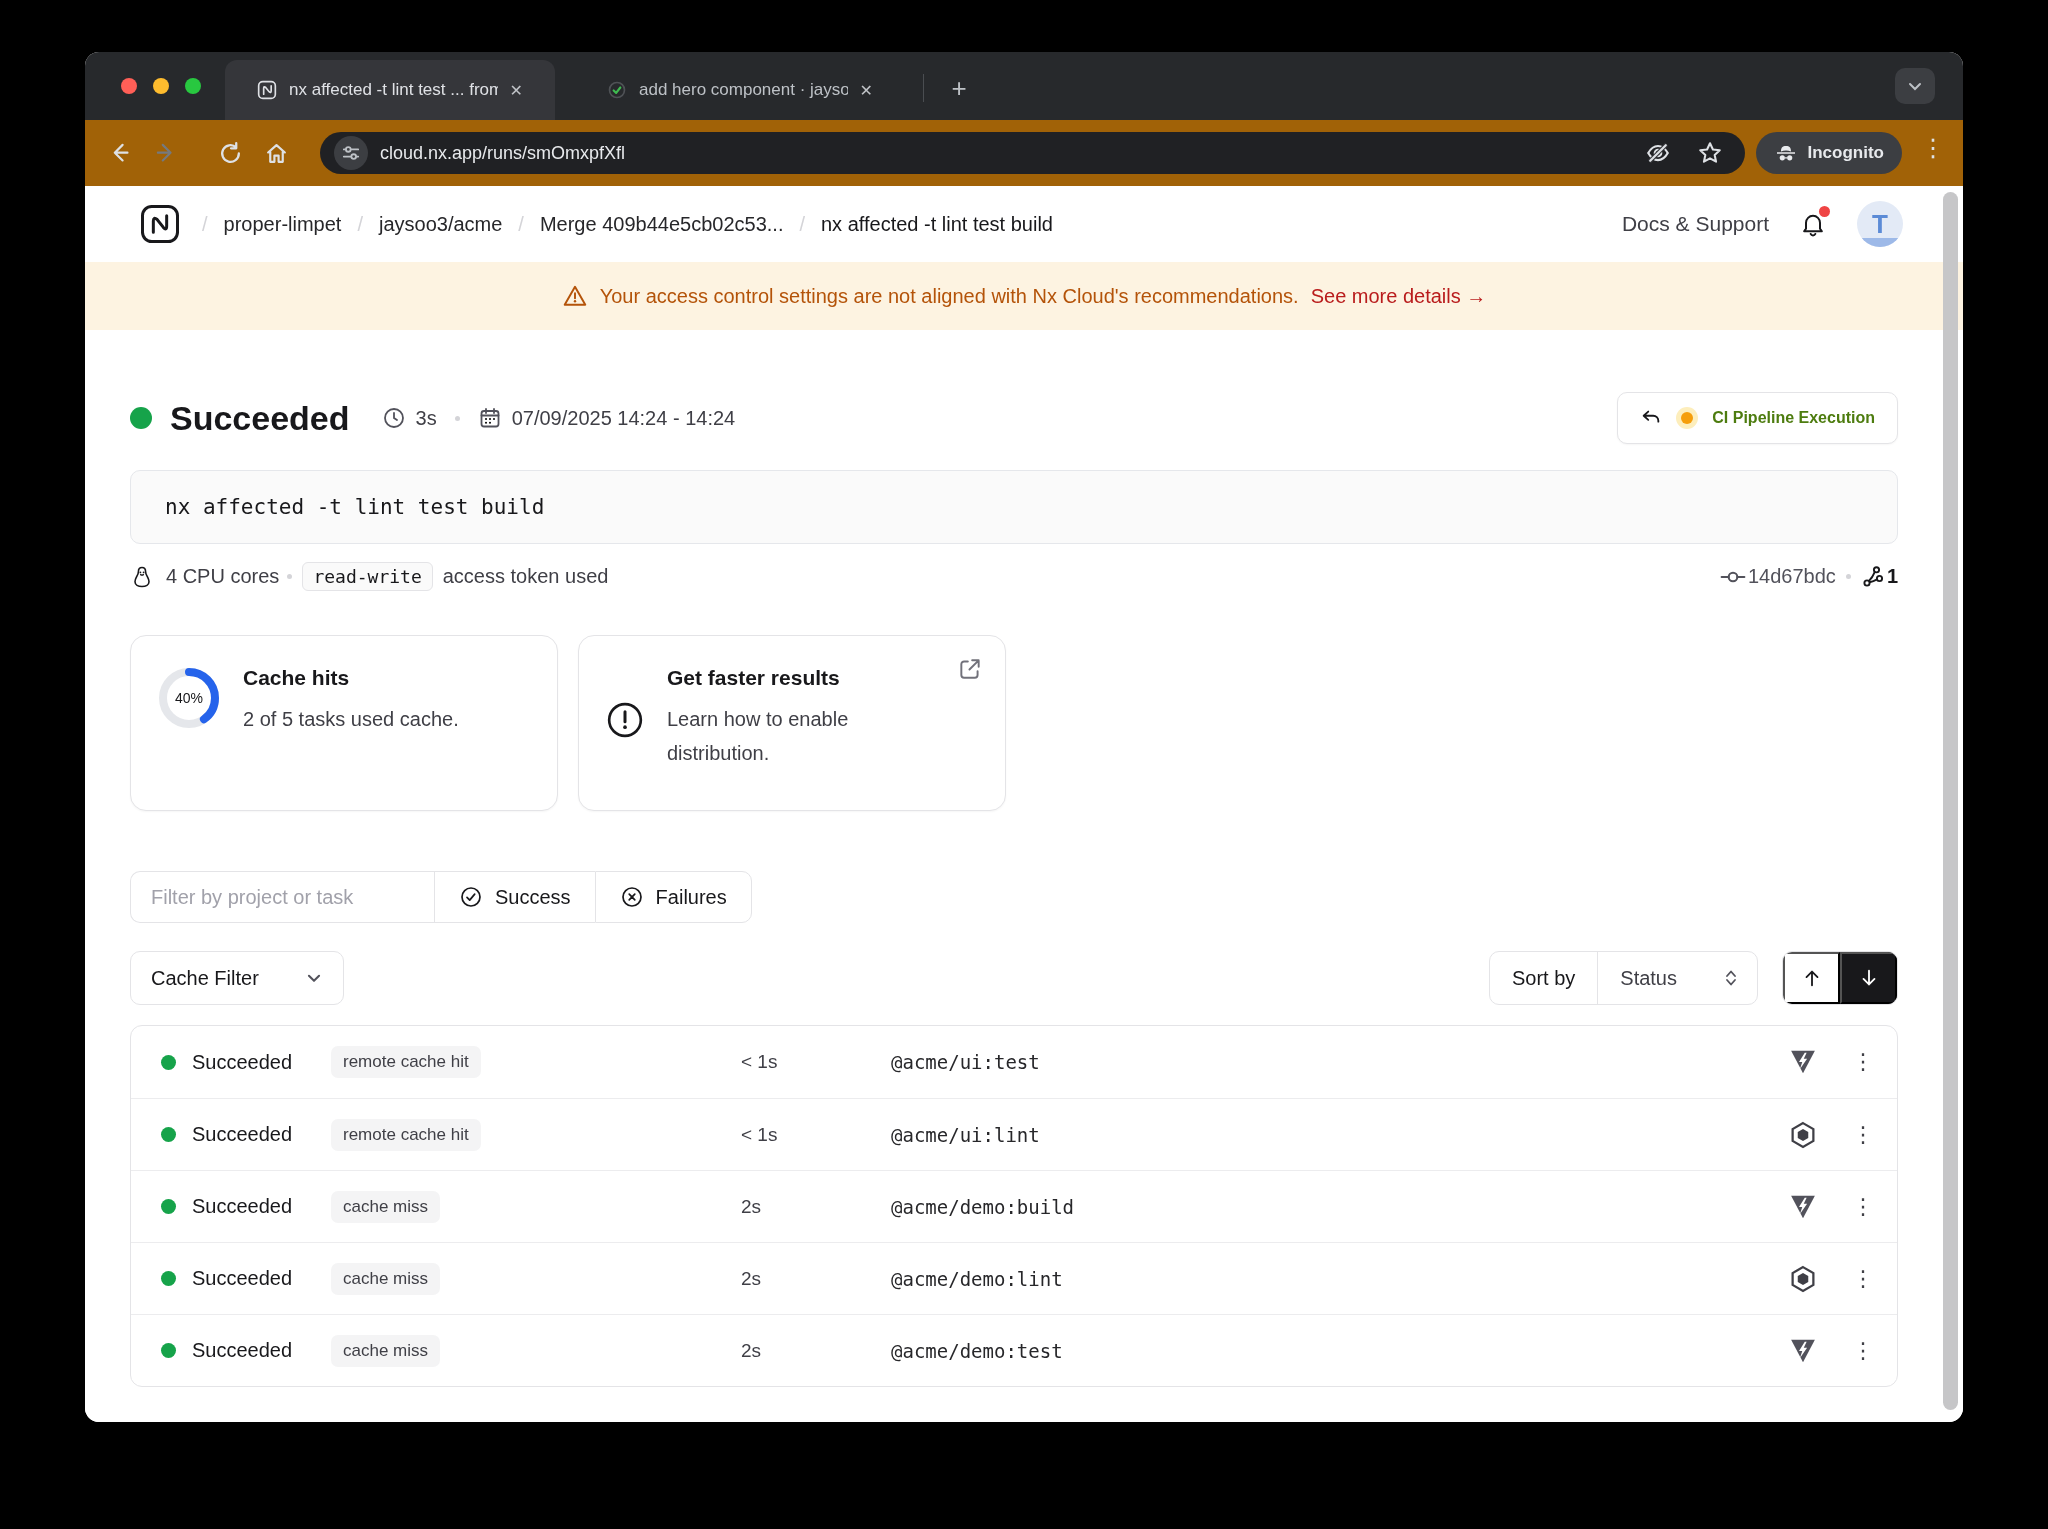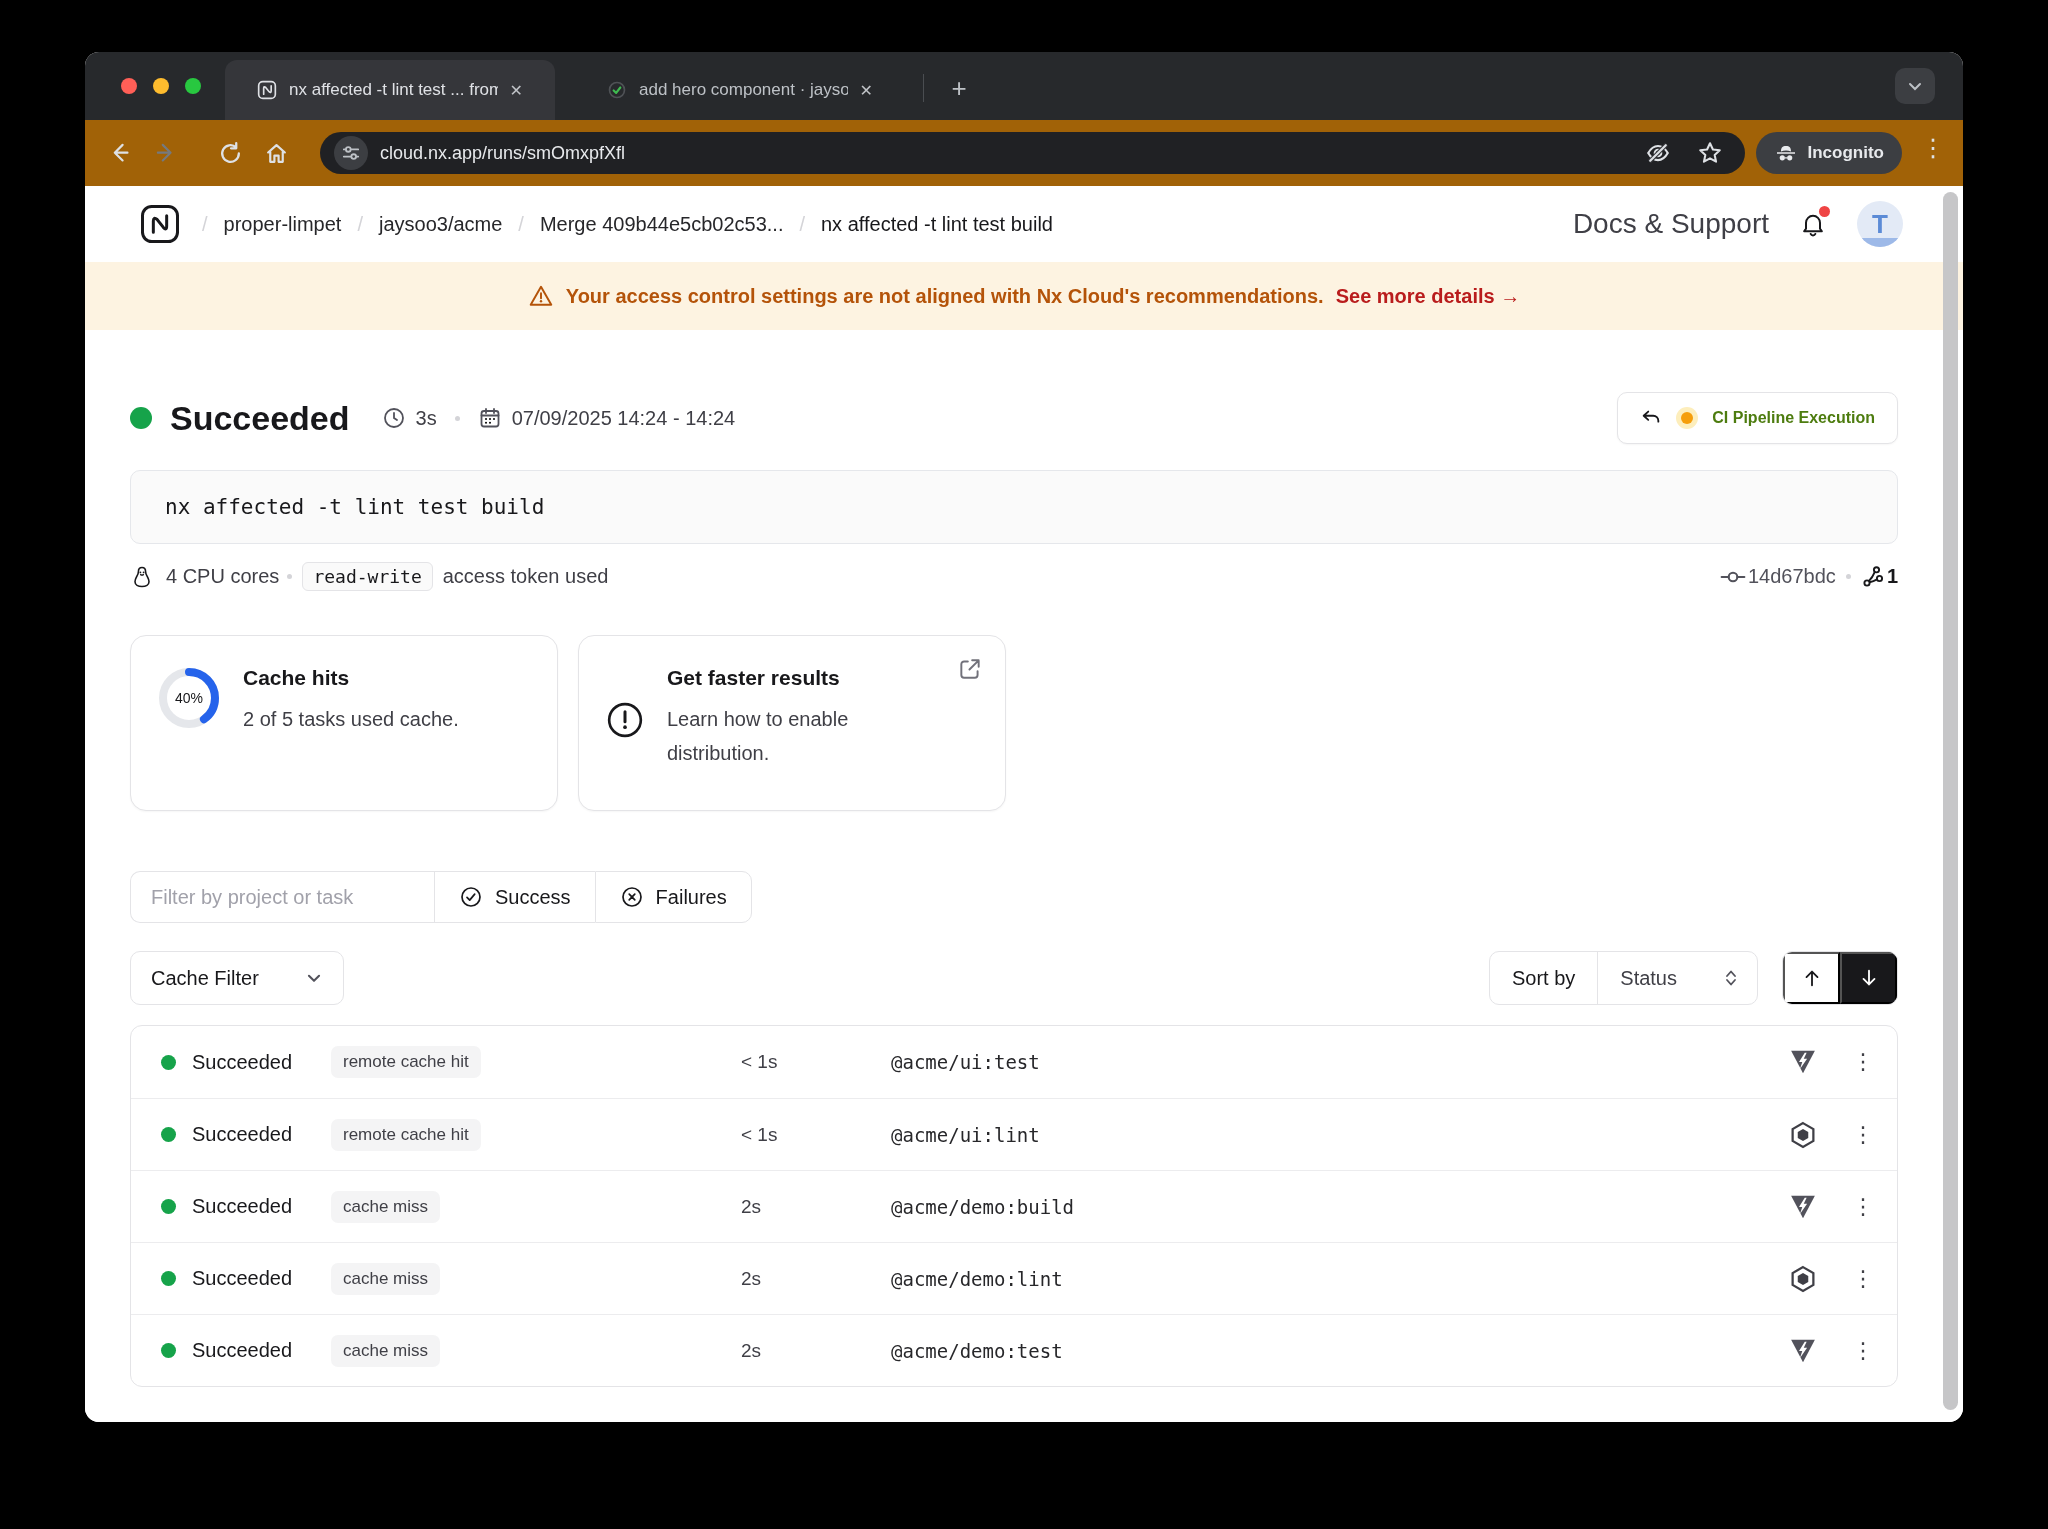--- a/index.html
+++ b/index.html
@@ -43,29 +43,29 @@
   
   .page { position:relative; flex:1; background:#fff; overflow:hidden; }
   .scroll-thumb { position:absolute; right:5px; top:6px; width:15px; height:1218px; background:#c6c6c8; border-radius:8px; z-index:50; }
 
   
   .app-header { height:76px; display:flex; align-items:center; padding:0 60px 0 55px; background:#fff; }
   .crumbs { display:flex; align-items:center; gap:16px; margin-left:22px; font-size:20px; color:#27272a; }
   .crumb-sep { color:#d4d4d8; font-size:20px; }
   .crumb-last { color:#18181b; }
   .hdr-right { margin-left:auto; display:flex; align-items:center; gap:30px; }
-  .docs-link { font-size:28px; color:#3f3f46; }
+  .docs-link { font-size:21px; color:#3f3f46; }
   .bell-wrap { position:relative; }
   .bell-dot { position:absolute; right:-3px; top:-4px; width:11px; height:11px; border-radius:50%; background:#ef4444; }
   .avatar { width:46px; height:46px; border-radius:50%; background:#e3eaf6; color:#5c8bd6; font-weight:bold;
     font-size:26px; display:flex; align-items:center; justify-content:center; overflow:hidden; position:relative; }
   .avatar::after { content:""; position:absolute; left:0; right:0; bottom:0; height:9px; background:#9db9e8; }
 
   
-  .banner { height:68px; background:#fdf3e1; display:flex; align-items:center; justify-content:center; gap:12px;font-weight:bold; }
+  .banner { height:68px; background:#fdf3e1; display:flex; align-items:center; justify-content:center; gap:12px; }
   .banner-text { color:#b45309; font-size:20px; }
   .banner-link { color:#b91c1c; font-size:20px; }
 
   
   .main { position:relative; padding:0 65px 8px 45px; }
 
   .status-row { margin-top:62px; display:flex; align-items:center; }
   .big-dot { width:22px; height:22px; border-radius:50%; background:#16a34a; flex:none; }
   .status-title { font-size:34px; font-weight:600; color:#18181b; margin-left:18px; }
   .meta-inline { display:flex; align-items:center; gap:10px; margin-left:32px; color:#3f3f46; font-size:20px; }

